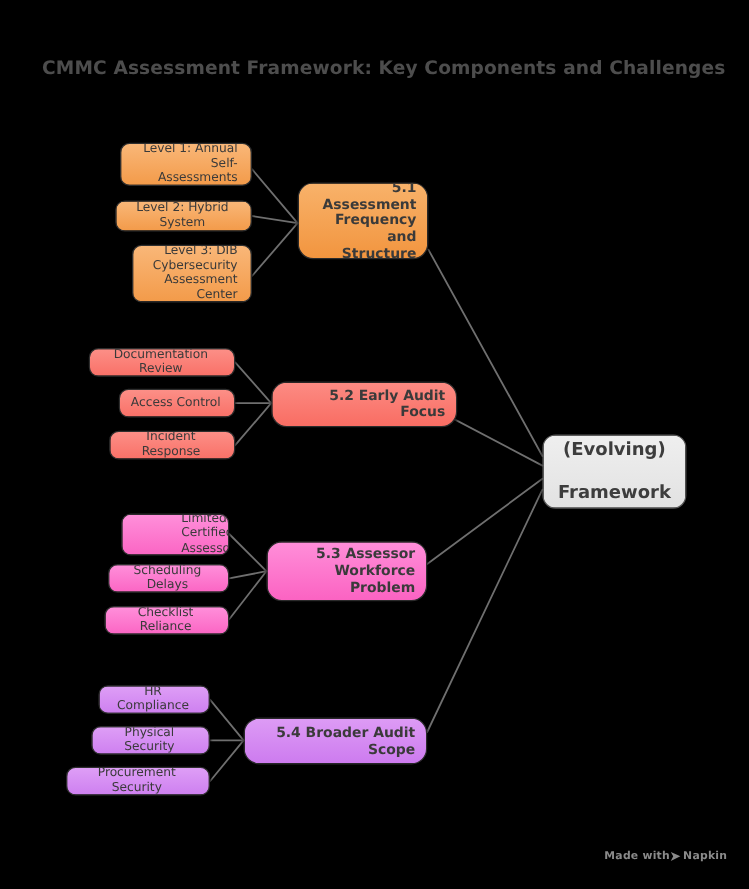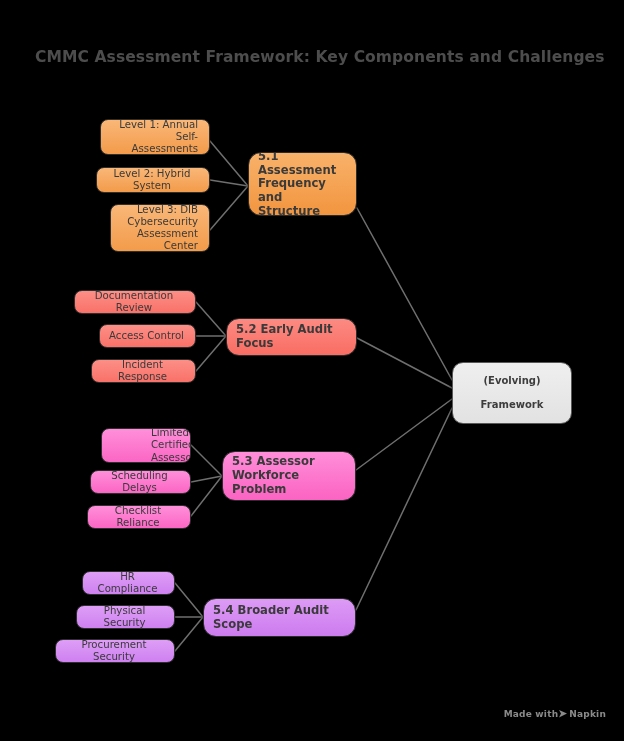--- a/index.html
+++ b/index.html
@@ -70,25 +70,25 @@
 
   
   .branch {
     font-size: 11.6px;
     font-weight: bold;
     color: #3a3a3a;
     border: 1.6px solid #2b2b2b;
     border-radius: 13px;
     box-shadow: 0 2px 3px rgba(0,0,0,0.8);
   }
-  .branch .node-label { text-align: left; }
+  .branch .node-label { text-align: right; }
 
   
   .root {
-    font-size: 10px;
+    font-size: 15px;
     font-weight: bold;
     color: #3d3d3d;
     border: 1.6px solid #585858;
     border-radius: 11px;
     background: linear-gradient(180deg, #efefef 0%, #e2e2e2 100%);
     box-shadow: 0 2px 4px rgba(0,0,0,0.85);
   }
 
   
   .c-orange      { background: linear-gradient(180deg,#f8b26a 0%, #f2953f 100%); }
@@ -161,21 +161,21 @@
 
 <div class="node leaf c-coral-leaf single" style="left:74px; top:290px; width:122px; height:24px;">
   <span class="node-label">Documentation Review</span>
 </div>
 <div class="node leaf c-coral-leaf single" style="left:99px; top:324px; width:97px; height:24px;">
   <span class="node-label">Access Control</span>
 </div>
 <div class="node leaf c-coral-leaf single" style="left:91px; top:359px; width:105px; height:24px;">
   <span class="node-label">Incident Response</span>
 </div>
-<div class="node branch c-coral" style="left:226px; top:318px; width:131px; height:38px;">
+<div class="node branch c-coral" style="left:226px; top:318px; width:155px; height:38px;">
   <span class="node-label">5.2 Early Audit Focus</span>
 </div>
 
 <div class="node leaf c-pink-leaf" style="left:101px; top:428px; width:90px; height:35px;padding-left:40px;">
   <span class="node-label">Limited Certified Assessors</span>
 </div>
 <div class="node leaf c-pink-leaf single" style="left:90px; top:470px; width:101px; height:24px;">
   <span class="node-label">Scheduling Delays</span>
 </div>
 <div class="node leaf c-pink-leaf single" style="left:87px; top:505px; width:104px; height:24px;">

